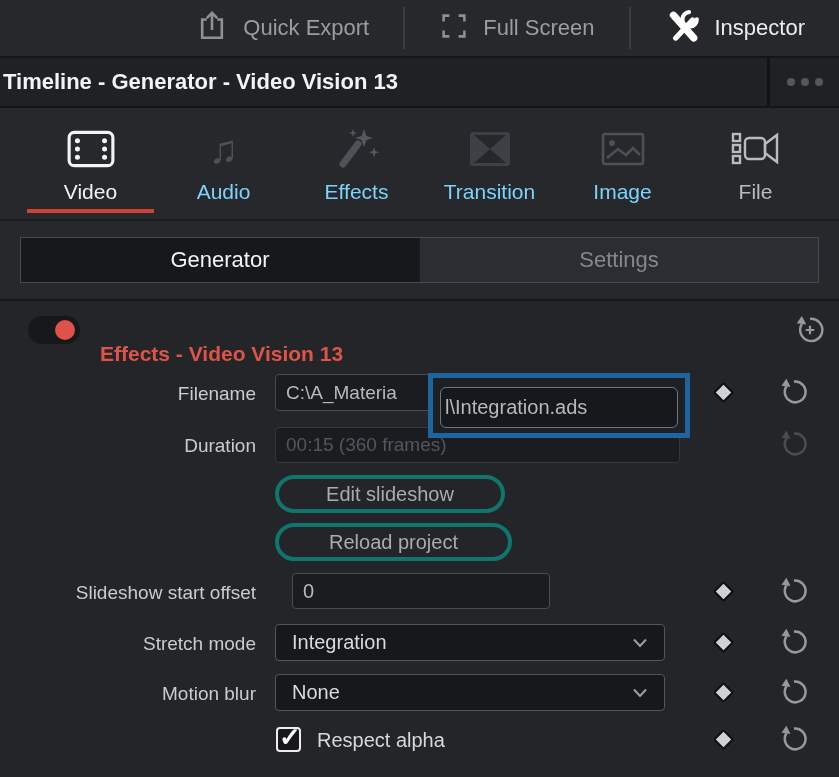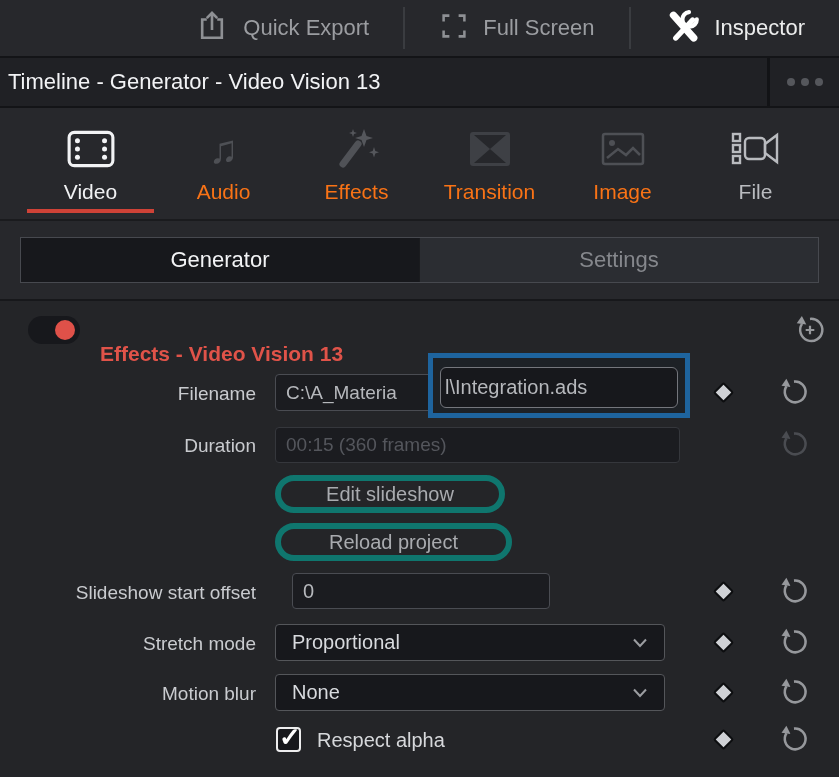--- a/index.html
+++ b/index.html
@@ -9,33 +9,33 @@
   
   .toolbar{height:58px;background:#27282c;border-bottom:2px solid #131417;
            display:flex;justify-content:flex-end;align-items:center;}
   .tb-btn{display:flex;align-items:center;gap:14px;height:100%;padding:0 34px;cursor:pointer;}
   .tb-btn .lbl{font-size:22px;color:#9b9da1;}
   .tb-btn.active .lbl{color:#eceded;}
   .tb-sep{width:2px;height:42px;background:#3a3c40;}
 
   
   .titlebar{height:50px;background:#202125;border-bottom:2px solid #131417;display:flex;}
-  .titlebar .title{flex:1;display:flex;align-items:center;padding-left:8px;
-                   font-size:22px;font-weight:400;color:#f2f3f5;}
+  .titlebar .title{flex:1;display:flex;align-items:center;padding-left:3px;
+                   font-size:22px;font-weight:700;color:#f2f3f5;}
   .title-menu{width:72px;border-left:3px solid #121316;display:flex;align-items:center;
               justify-content:center;gap:6px;cursor:pointer;}
   .title-menu .dot{width:8px;height:8px;border-radius:50%;background:#55575c;}
 
   
   .tabs{height:113px;background:#27282c;border-bottom:2px solid #1a1b1e;
         display:flex;padding-left:24px;}
   .tab{width:133px;display:flex;flex-direction:column;align-items:center;
        justify-content:flex-start;padding-top:18px;position:relative;cursor:pointer;}
   .tab .ticon{height:46px;display:flex;align-items:center;justify-content:center;}
-  .tab .tlabel{margin-top:8px;font-size:21px;color:#f97316;}
+  .tab .tlabel{margin-top:8px;font-size:21px;color:#7dd3fc;}
   .tab.active .tlabel{color:#f0f1f3;}
   .tab.bright .tlabel{color:#b9bbbf;}
   .tab .underline{position:absolute;left:3px;right:3px;bottom:6px;height:4px;
                   background:#ce4237;display:none;}
   .tab.active .underline{display:block;}
   .note-glyph{font-size:40px;color:#4e5055;line-height:40px;}
 
   
   .subtabs-row{height:80px;background:#27282c;border-bottom:2px solid #17181b;
                display:flex;align-items:center;padding:0 20px;}
@@ -45,36 +45,36 @@
   .subtab.active{background:#17181c;color:#f2f3f5;}
   .subtab.inactive{background:#2b2d32;color:#85878c;border-left:1px solid #1a1b1e;}
 
   
   .panel{position:relative;height:472px;background:#242528;}
   .flabel{position:absolute;width:256px;text-align:right;font-size:19px;color:#c9cbcf;padding-left:21px;}
   .field{position:absolute;background:#1b1c20;border:1px solid #4a4c52;border-radius:4px;
          color:#b6b8bc;font-size:19px;display:flex;align-items:center;
          padding:0 10px;white-space:nowrap;overflow:hidden;}
   .field.disabled{border-color:#35373c;color:#54565c;}
-  .pillbtn{position:absolute;border:6px solid #0f766e;border-radius:19px;background:transparent;
+  .pillbtn{position:absolute;border:4px solid #0f766e;border-radius:19px;background:transparent;
            color:#a9abaf;font-size:20px;display:flex;align-items:center;justify-content:center;
            cursor:pointer;}
   .dropdown{position:absolute;background:#17181c;border:1px solid #54565a;border-radius:4px;
             color:#d8dade;font-size:20px;display:flex;align-items:center;
             padding:0 16px;cursor:pointer;}
   .dropdown .chev{margin-left:auto;display:flex;}
   .kf{position:absolute;width:15px;height:15px;background:#cfd1d5;border:2px solid #0d0e10;
       border-radius:2px;transform:rotate(45deg);cursor:pointer;}
   .reset{position:absolute;width:30px;height:30px;color:#96989c;cursor:pointer;}
   .reset.dim{color:#4a4c51;}
   .toggle{position:absolute;width:52px;height:28px;border-radius:14px;background:#17181c;cursor:pointer;}
   .toggle .knob{position:absolute;right:5px;top:4px;width:20px;height:20px;border-radius:50%;
                 background:#df5149;}
   .section-title{position:absolute;font-size:21px;font-weight:700;color:#e05349;margin-top:24px;}
-  .overlay{position:absolute;left:428px;top:52px;width:262px;height:65px;
+  .overlay{position:absolute;left:428px;top:72px;width:262px;height:65px;
            border:5px solid #1e649e;background:#1d2126;z-index:5;}
   .overlay-inner{position:absolute;left:7px;right:7px;top:9px;bottom:5px;background:#17181c;
                  border:1px solid #74767c;border-radius:6px;display:flex;align-items:center;
                  padding:0 4px;color:#b6b8bc;font-size:20px;white-space:nowrap;overflow:hidden;}
   .checkbox{position:absolute;width:25px;height:25px;background:#17181c;border:2px solid #ededee;
             border-radius:4px;cursor:pointer;}
   .checkbox .mark{position:absolute;left:1px;top:-7px;color:#fff;font-size:26px;font-weight:700;}
   .cb-label{position:absolute;font-size:20px;color:#d6d8db;}
 </style>
 </head>
@@ -258,21 +258,21 @@
     <div class="kf" style="left:716px;top:283px;"></div>
     <div class="reset" style="left:779px;top:275px;">
       <svg width="30" height="30" viewBox="0 0 26 26">
         <path d="M6.5 8 A 9 9 0 1 0 13 4" fill="none" stroke="currentColor" stroke-width="2.2"></path>
         <polygon points="2.2,7.6 10,8.6 6.4,1.6" fill="currentColor"></polygon>
       </svg>
     </div>
 
     <div class="flabel" style="top:332px;">Stretch mode</div>
     <div class="dropdown" style="left:275px;top:323px;width:390px;height:37px;">
-      <span>Proportional</span>
+      <span>Integration</span>
       <span class="chev">
         <svg width="16" height="10" viewBox="0 0 16 10">
             <path d="M2 1.5 L8 8 L14 1.5" stroke="#9b9da1" stroke-width="2" fill="none"></path>
           </svg>
       </span>
     </div>
     <div class="kf" style="left:716px;top:334px;"></div>
     <div class="reset" style="left:779px;top:326px;">
       <svg width="30" height="30" viewBox="0 0 26 26">
         <path d="M6.5 8 A 9 9 0 1 0 13 4" fill="none" stroke="currentColor" stroke-width="2.2"></path>

